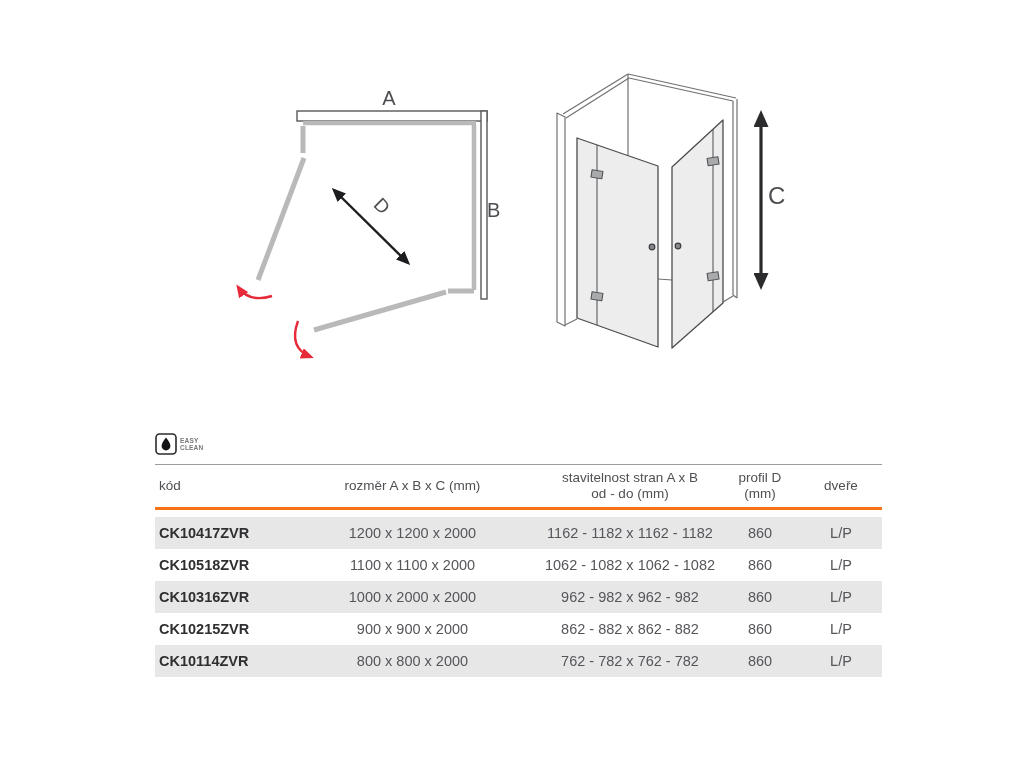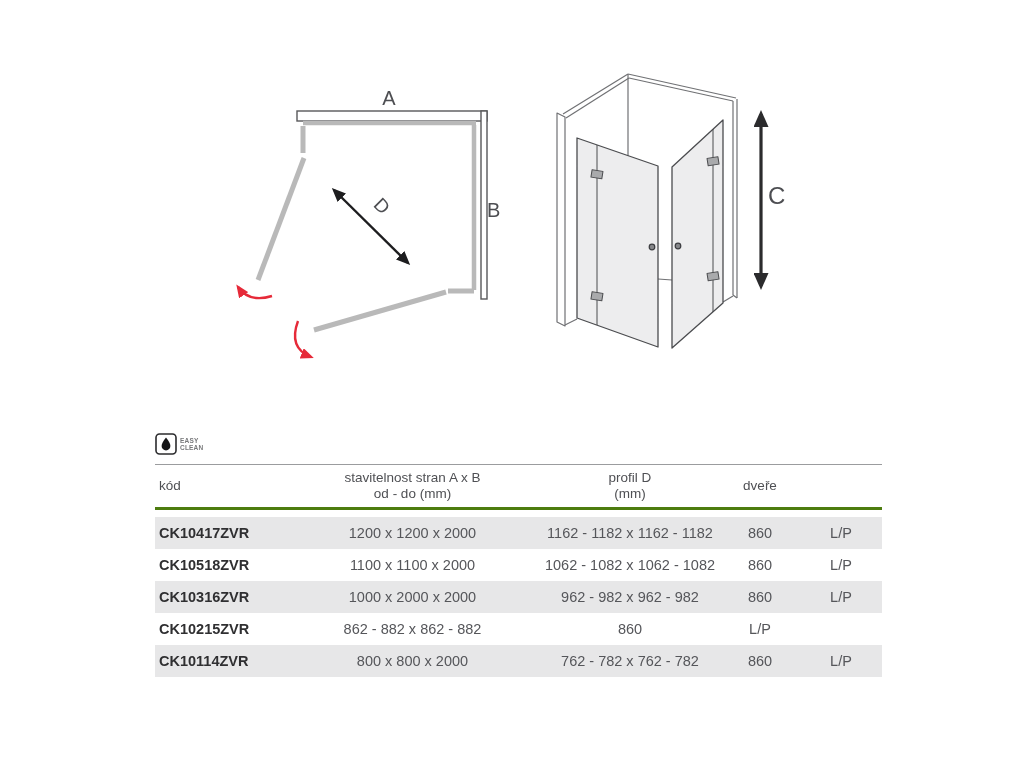--- a/index.html
+++ b/index.html
@@ -13,21 +13,21 @@
   
   .title-row{position:absolute;left:155px;top:433px;display:flex;align-items:center;gap:9px;}
   .section-title{margin:0;font-size:18px;font-weight:bold;color:#1f1f21;letter-spacing:-0.2px;white-space:nowrap;}
   .badge{display:flex;align-items:center;gap:3px;}
   .badge-text{display:flex;flex-direction:column;justify-content:center;}
   .badge-text span{font-size:6.5px;line-height:7.5px;color:#77787a;font-weight:bold;letter-spacing:.2px;}
 
   
   .spec-table{position:absolute;left:155px;top:464px;width:727px;font-size:14.5px;color:#55565a;}
   .grid-row{display:grid;grid-template-columns:130px 255px 180px 80px 82px;align-items:center;}
-  .thead{border-top:1px solid #9b9c9e;border-bottom:3px solid #4d7c0f;height:42px;}
+  .thead{border-top:1px solid #9b9c9e;border-bottom:3px solid #f97316;height:42px;}
   .th{font-size:13.5px;line-height:1.15;color:#4f5054;text-align:center;white-space:pre-line;}
   .th.first{text-align:left;padding-left:4px;}
   .tbody{margin-top:7px;}
   .tr{height:32px;}
   .tr.shaded{background:#e7e7e8;}
   .td{text-align:center;white-space:nowrap;}
   .td.kod{text-align:left;padding-left:4px;font-weight:bold;color:#2f2f31;font-size:14.5px;}
 </style>
 </head>
 <body>
@@ -114,20 +114,21 @@
       <div class="badge-text">
         <span>EASY</span>
         <span>CLEAN</span>
       </div>
     </div>
   </div>
 
   <div class="spec-table">
     <div class="grid-row thead">
       <div class="th first">kód</div>
+      <div class="th">rozměr A x B x C (mm)</div>
       <div class="th">stavitelnost stran A x B
 od - do (mm)</div>
       <div class="th">profil D
 (mm)</div>
       <div class="th">dveře</div>
     </div>
 
     <div class="tbody">
       <div class="grid-row tr shaded">
         <div class="td kod">CK10417ZVR</div>
@@ -145,20 +146,21 @@
       </div>
       <div class="grid-row tr shaded">
         <div class="td kod">CK10316ZVR</div>
         <div class="td">1000 x 2000 x 2000</div>
         <div class="td">962 - 982 x 962 - 982</div>
         <div class="td">860</div>
         <div class="td">L/P</div>
       </div>
       <div class="grid-row tr">
         <div class="td kod">CK10215ZVR</div>
+        <div class="td">900 x 900 x 2000</div>
         <div class="td">862 - 882 x 862 - 882</div>
         <div class="td">860</div>
         <div class="td">L/P</div>
       </div>
       <div class="grid-row tr shaded">
         <div class="td kod">CK10114ZVR</div>
         <div class="td">800 x 800 x 2000</div>
         <div class="td">762 - 782 x 762 - 782</div>
         <div class="td">860</div>
         <div class="td">L/P</div>

